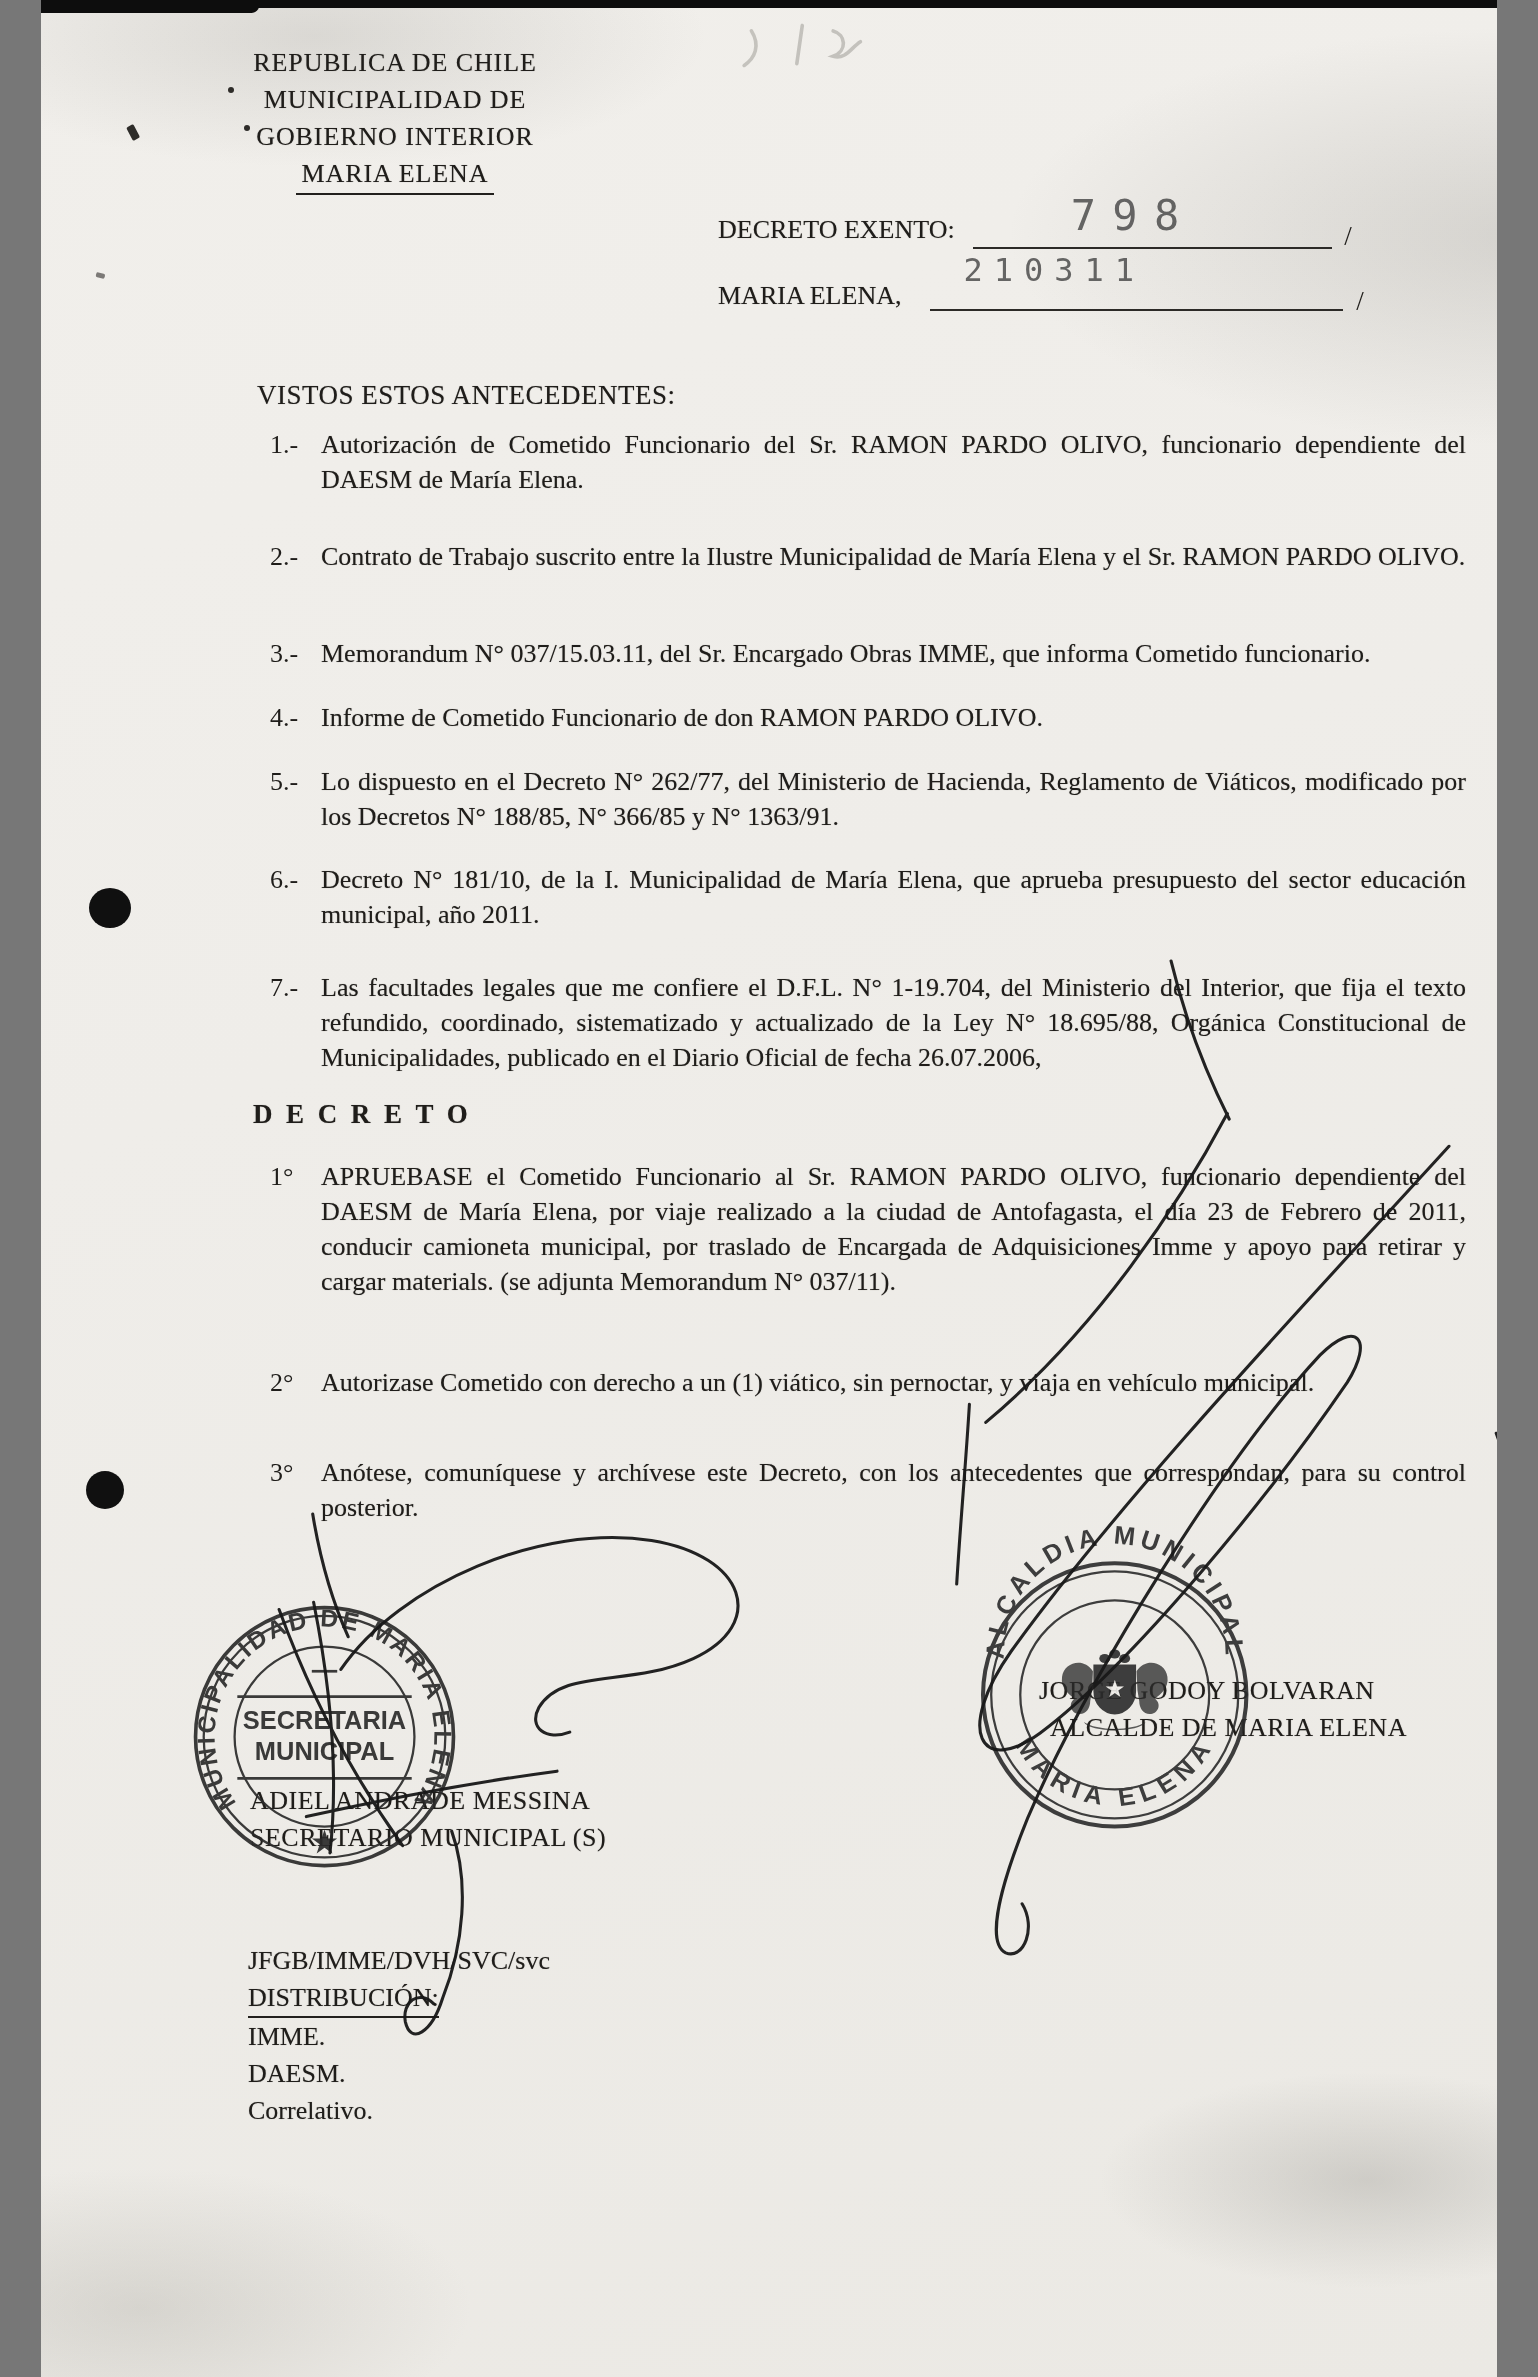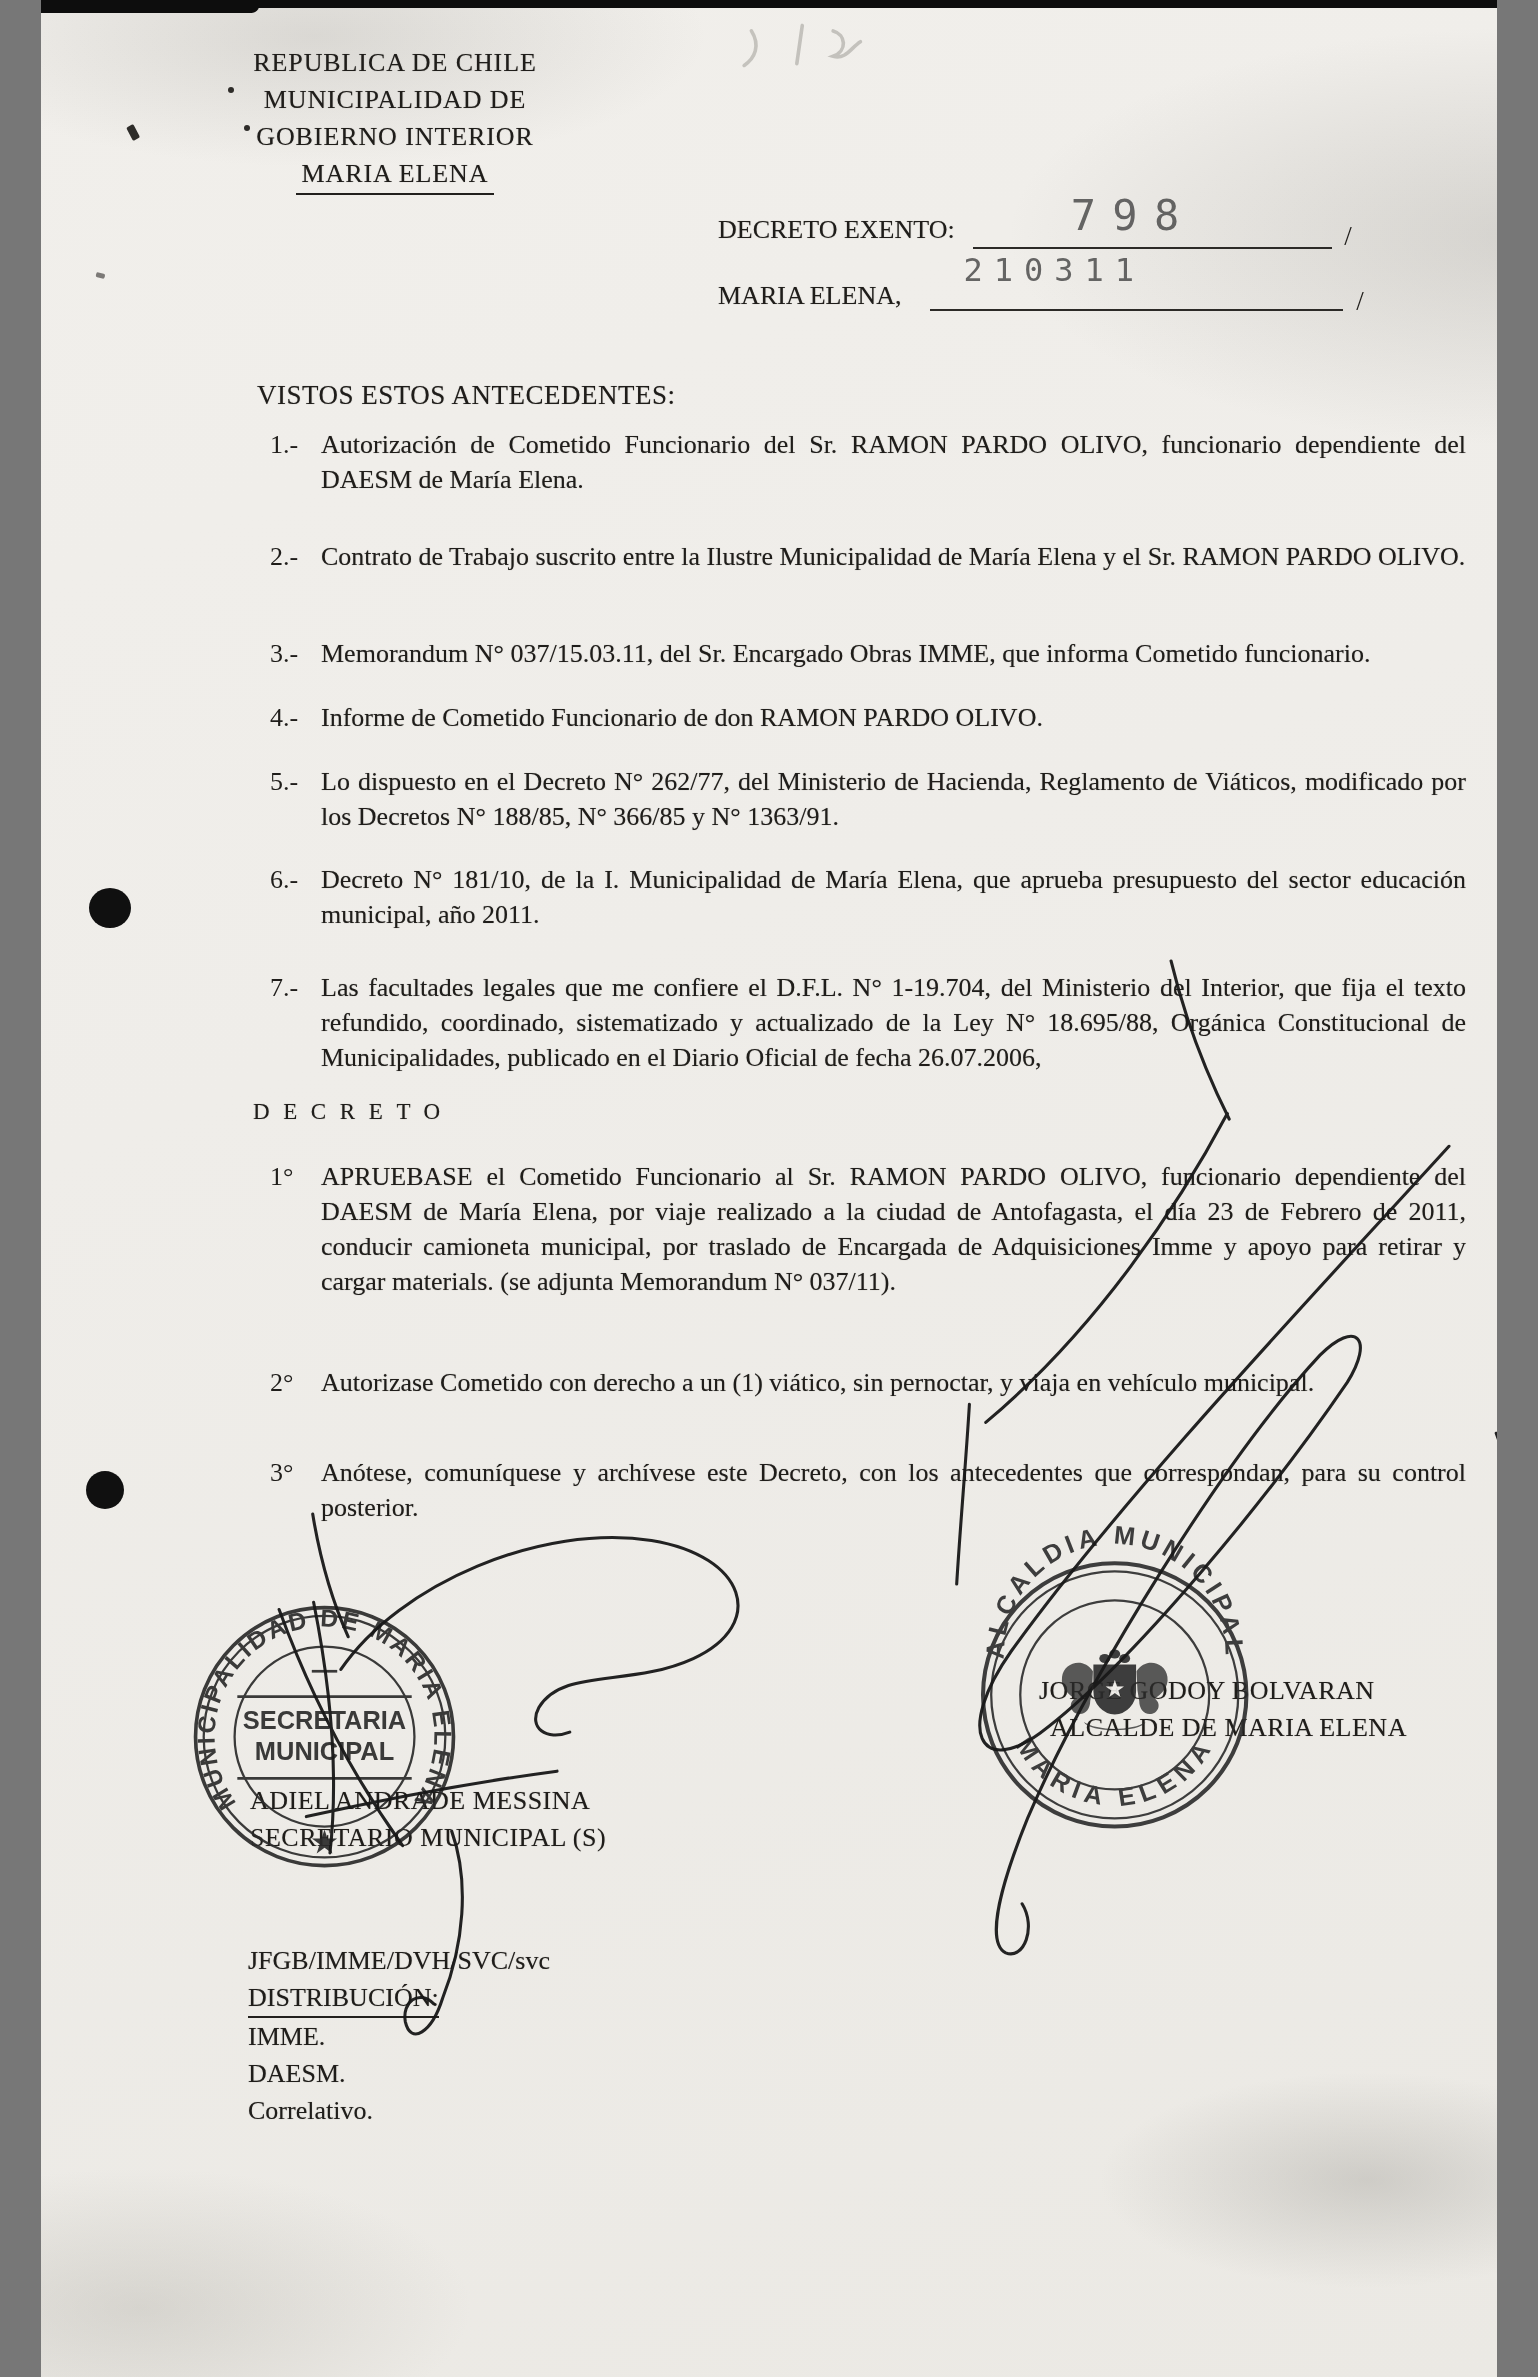--- a/index.html
+++ b/index.html
@@ -30,21 +30,21 @@
   .stamp-num{
     position:absolute;font-family:"DejaVu Sans Mono",monospace;
     color:#474747;opacity:.82;white-space:nowrap;
   }
   .slash{margin-left:12.7px;font-size:27px;transform:translateY(5.5px);}
   
   .heading{font-size:27px;letter-spacing:0.5px;}
   .v-item,.r-item{position:absolute;left:229px;width:1196px;display:flex;}
   .v-num,.r-num{width:51px;flex:0 0 51px;font-size:26px;line-height:35px;}
   .v-text,.r-text{flex:1;font-size:26px;line-height:35px;text-align:justify;text-shadow:0 0 0.9px rgba(40,38,34,.45);}
-  .decreto-heading{font-size:23px;font-weight:400;letter-spacing:13.6px;}
+  .decreto-heading{font-size:27px;font-weight:700;letter-spacing:13.6px;}
   .b{font-weight:400;}
   
   .name-block{font-size:26px;line-height:37px;letter-spacing:0.5px;}
   
   .footer-block{font-size:26px;line-height:37px;}
   .footer-block .u{display:inline-block;border-bottom:2.7px solid #22201d;padding-bottom:0px;}
   
   .ink-dot{position:absolute;background:#101010;border-radius:50%;}
   .speck{position:absolute;background:#2e2c29;border-radius:1.8px;}
   svg.overlay{position:absolute;left:0;top:0;pointer-events:none;}

